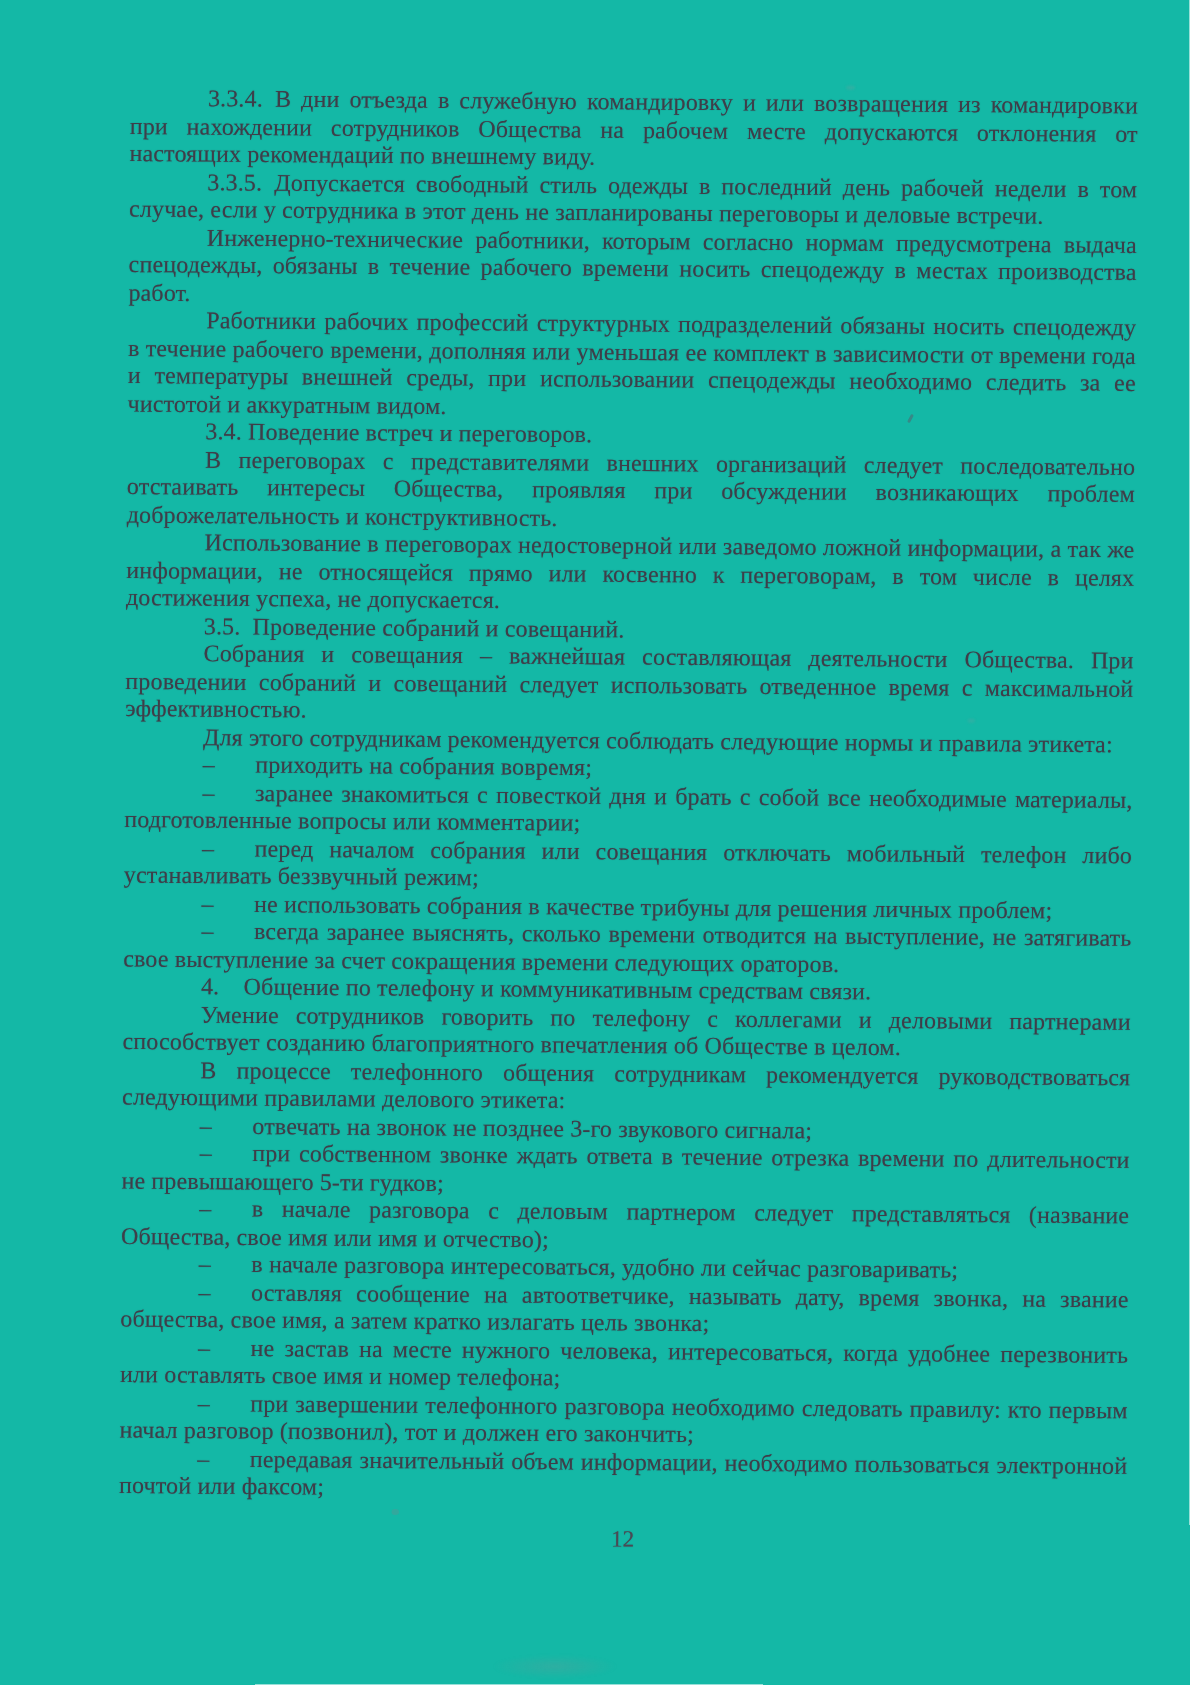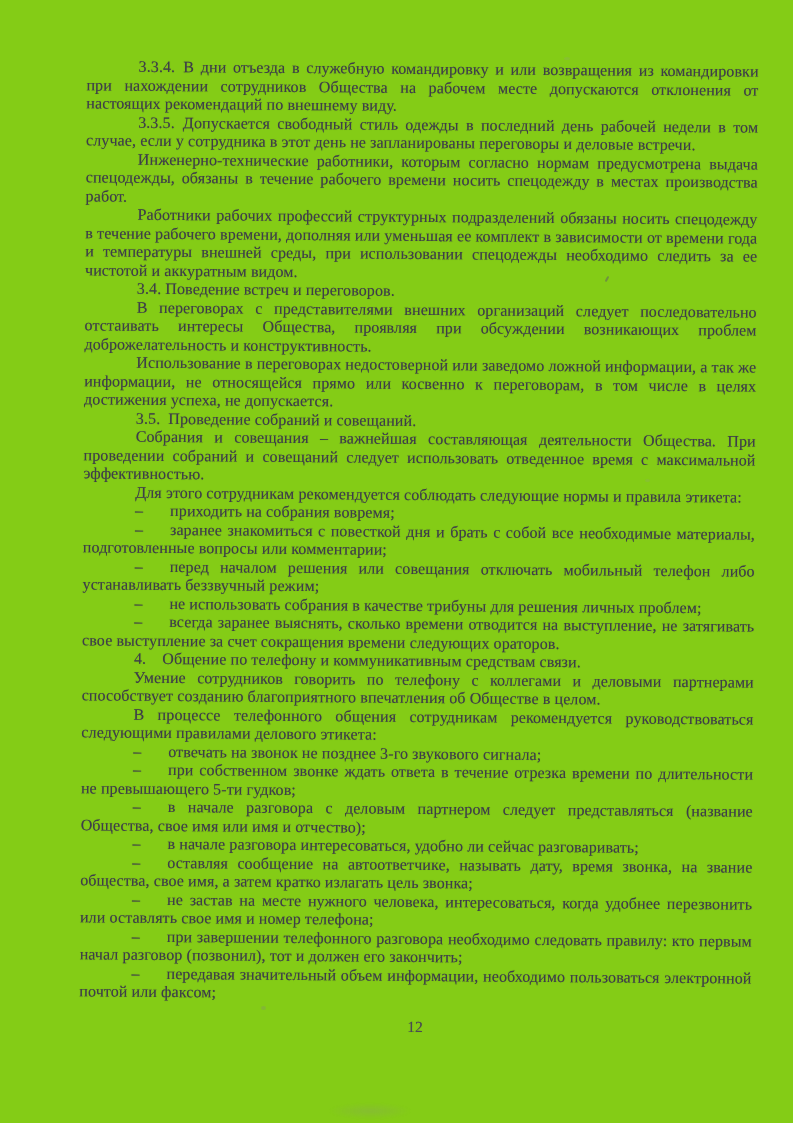--- a/index.html
+++ b/index.html
@@ -5,21 +5,21 @@
 <style>
   html, body {
     margin: 0;
     padding: 0;
     background: #ffffff;
   }
   .page {
     position: relative;
     width: 793px;
     height: 1123px;
-    background: #84cc16;
+    background: #14b8a6;
     overflow: hidden;
     font-family: "Liberation Serif", "DejaVu Serif", serif;
     color: #3e3e49;
   }
   .content {
     position: absolute;
     top: 60px;
     left: 83px;
     width: 672px;
     transform: rotate(0.45deg);
@@ -111,21 +111,21 @@
       <p class="para">Инженерно-технические работники, которым согласно нормам предусмотрена выдача спецодежды, обязаны в течение рабочего времени носить спецодежду в местах производства работ.</p>
       <p class="para">Работники рабочих профессий структурных подразделений обязаны носить спецодежду в течение рабочего времени, дополняя или уменьшая ее комплект в зависимости от времени года и температуры внешней среды, при использовании спецодежды необходимо следить за ее чистотой и аккуратным видом.</p>
       <p class="para">3.4. Поведение встреч и переговоров.</p>
       <p class="para">В переговорах с представителями внешних организаций следует последовательно отстаивать интересы Общества, проявляя при обсуждении возникающих проблем доброжелательность и конструктивность.</p>
       <p class="para">Использование в переговорах недостоверной или заведомо ложной информации, а так же информации, не относящейся прямо или косвенно к переговорам, в том числе в целях достижения успеха, не допускается.</p>
       <p class="para">3.5. Проведение собраний и совещаний.</p>
       <p class="para">Собрания и совещания – важнейшая составляющая деятельности Общества. При проведении собраний и совещаний следует использовать отведенное время с максимальной эффективностью.</p>
       <p class="para">Для этого сотрудникам рекомендуется соблюдать следующие нормы и правила этикета:</p>
       <p class="para item"><span class="dash">–</span><span>приходить на собрания вовремя;</span></p>
       <p class="para item"><span class="dash">–</span><span>заранее знакомиться с повесткой дня и брать с собой все необходимые материалы, подготовленные вопросы или комментарии;</span></p>
-      <p class="para item"><span class="dash">–</span><span>перед началом решения или совещания отключать мобильный телефон либо устанавливать беззвучный режим;</span></p>
+      <p class="para item"><span class="dash">–</span><span>перед началом собрания или совещания отключать мобильный телефон либо устанавливать беззвучный режим;</span></p>
       <p class="para item"><span class="dash">–</span><span>не использовать собрания в качестве трибуны для решения личных проблем;</span></p>
       <p class="para item"><span class="dash">–</span><span>всегда заранее выяснять, сколько времени отводится на выступление, не затягивать свое выступление за счет сокращения времени следующих ораторов.</span></p>
       <p class="para">4.  Общение по телефону и коммуникативным средствам связи.</p>
       <p class="para">Умение сотрудников говорить по телефону с коллегами и деловыми партнерами способствует созданию благоприятного впечатления об Обществе в целом.</p>
       <p class="para">В процессе телефонного общения сотрудникам рекомендуется руководствоваться следующими правилами делового этикета:</p>
       <p class="para item"><span class="dash">–</span><span>отвечать на звонок не позднее 3-го звукового сигнала;</span></p>
       <p class="para item"><span class="dash">–</span><span>при собственном звонке ждать ответа в течение отрезка времени по длительности не превышающего 5-ти гудков;</span></p>
       <p class="para item"><span class="dash">–</span><span>в начале разговора с деловым партнером следует представляться (название Общества, свое имя или имя и отчество);</span></p>
       <p class="para item"><span class="dash">–</span><span>в начале разговора интересоваться, удобно ли сейчас разговаривать;</span></p>
       <p class="para item"><span class="dash">–</span><span>оставляя сообщение на автоответчике, называть дату, время звонка, на звание общества, свое имя, а затем кратко излагать цель звонка;</span></p>

